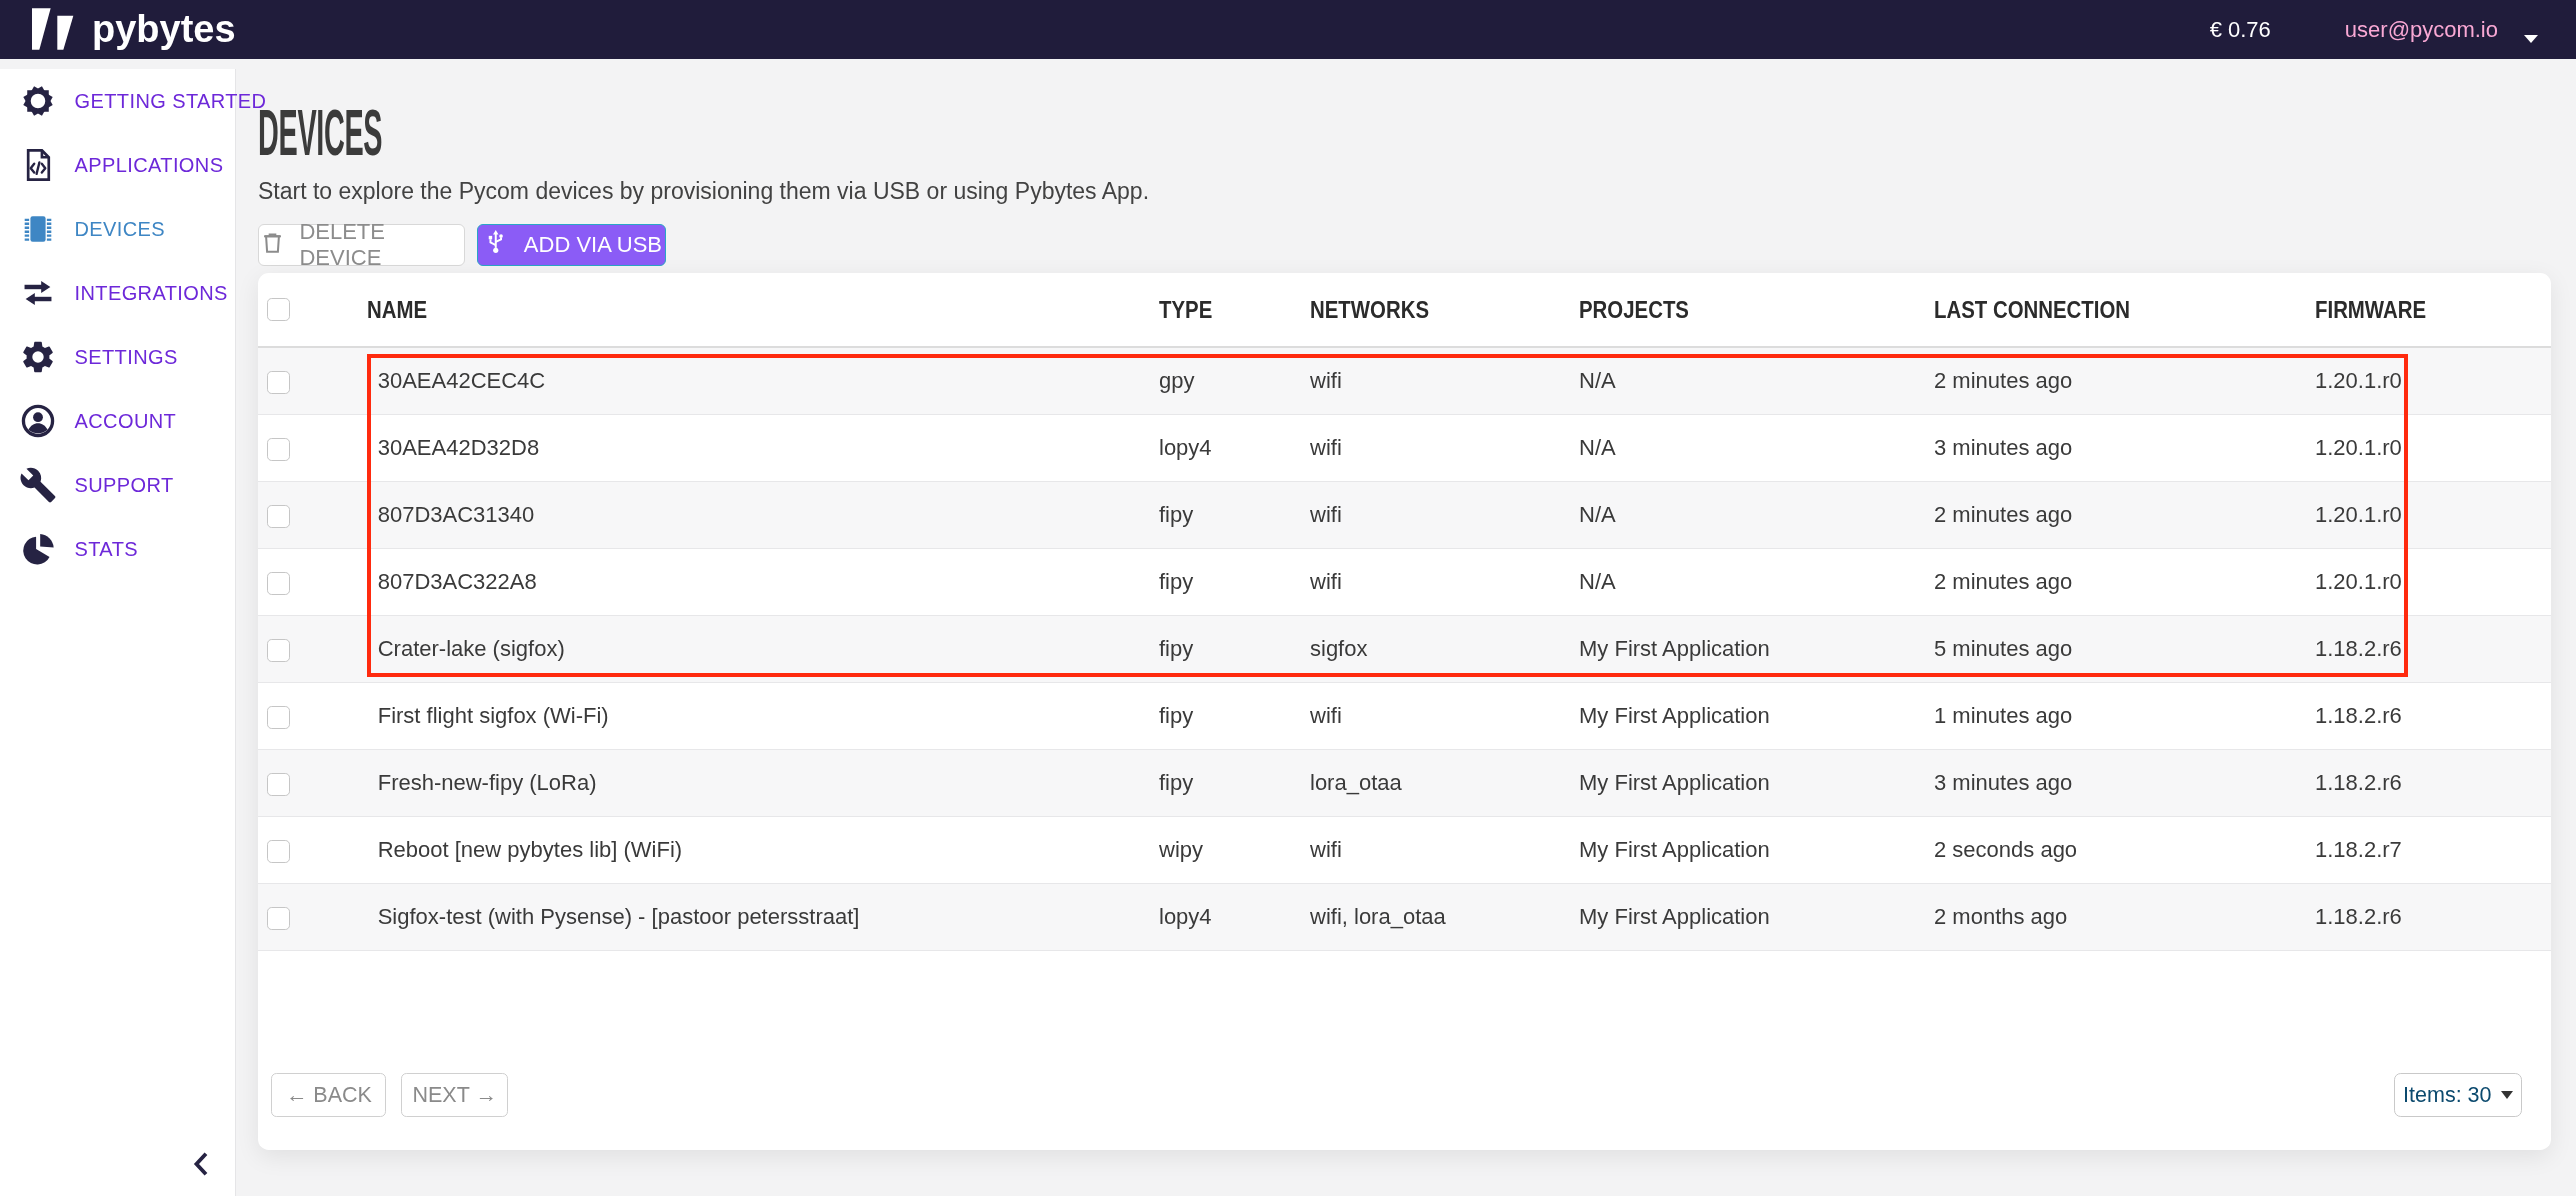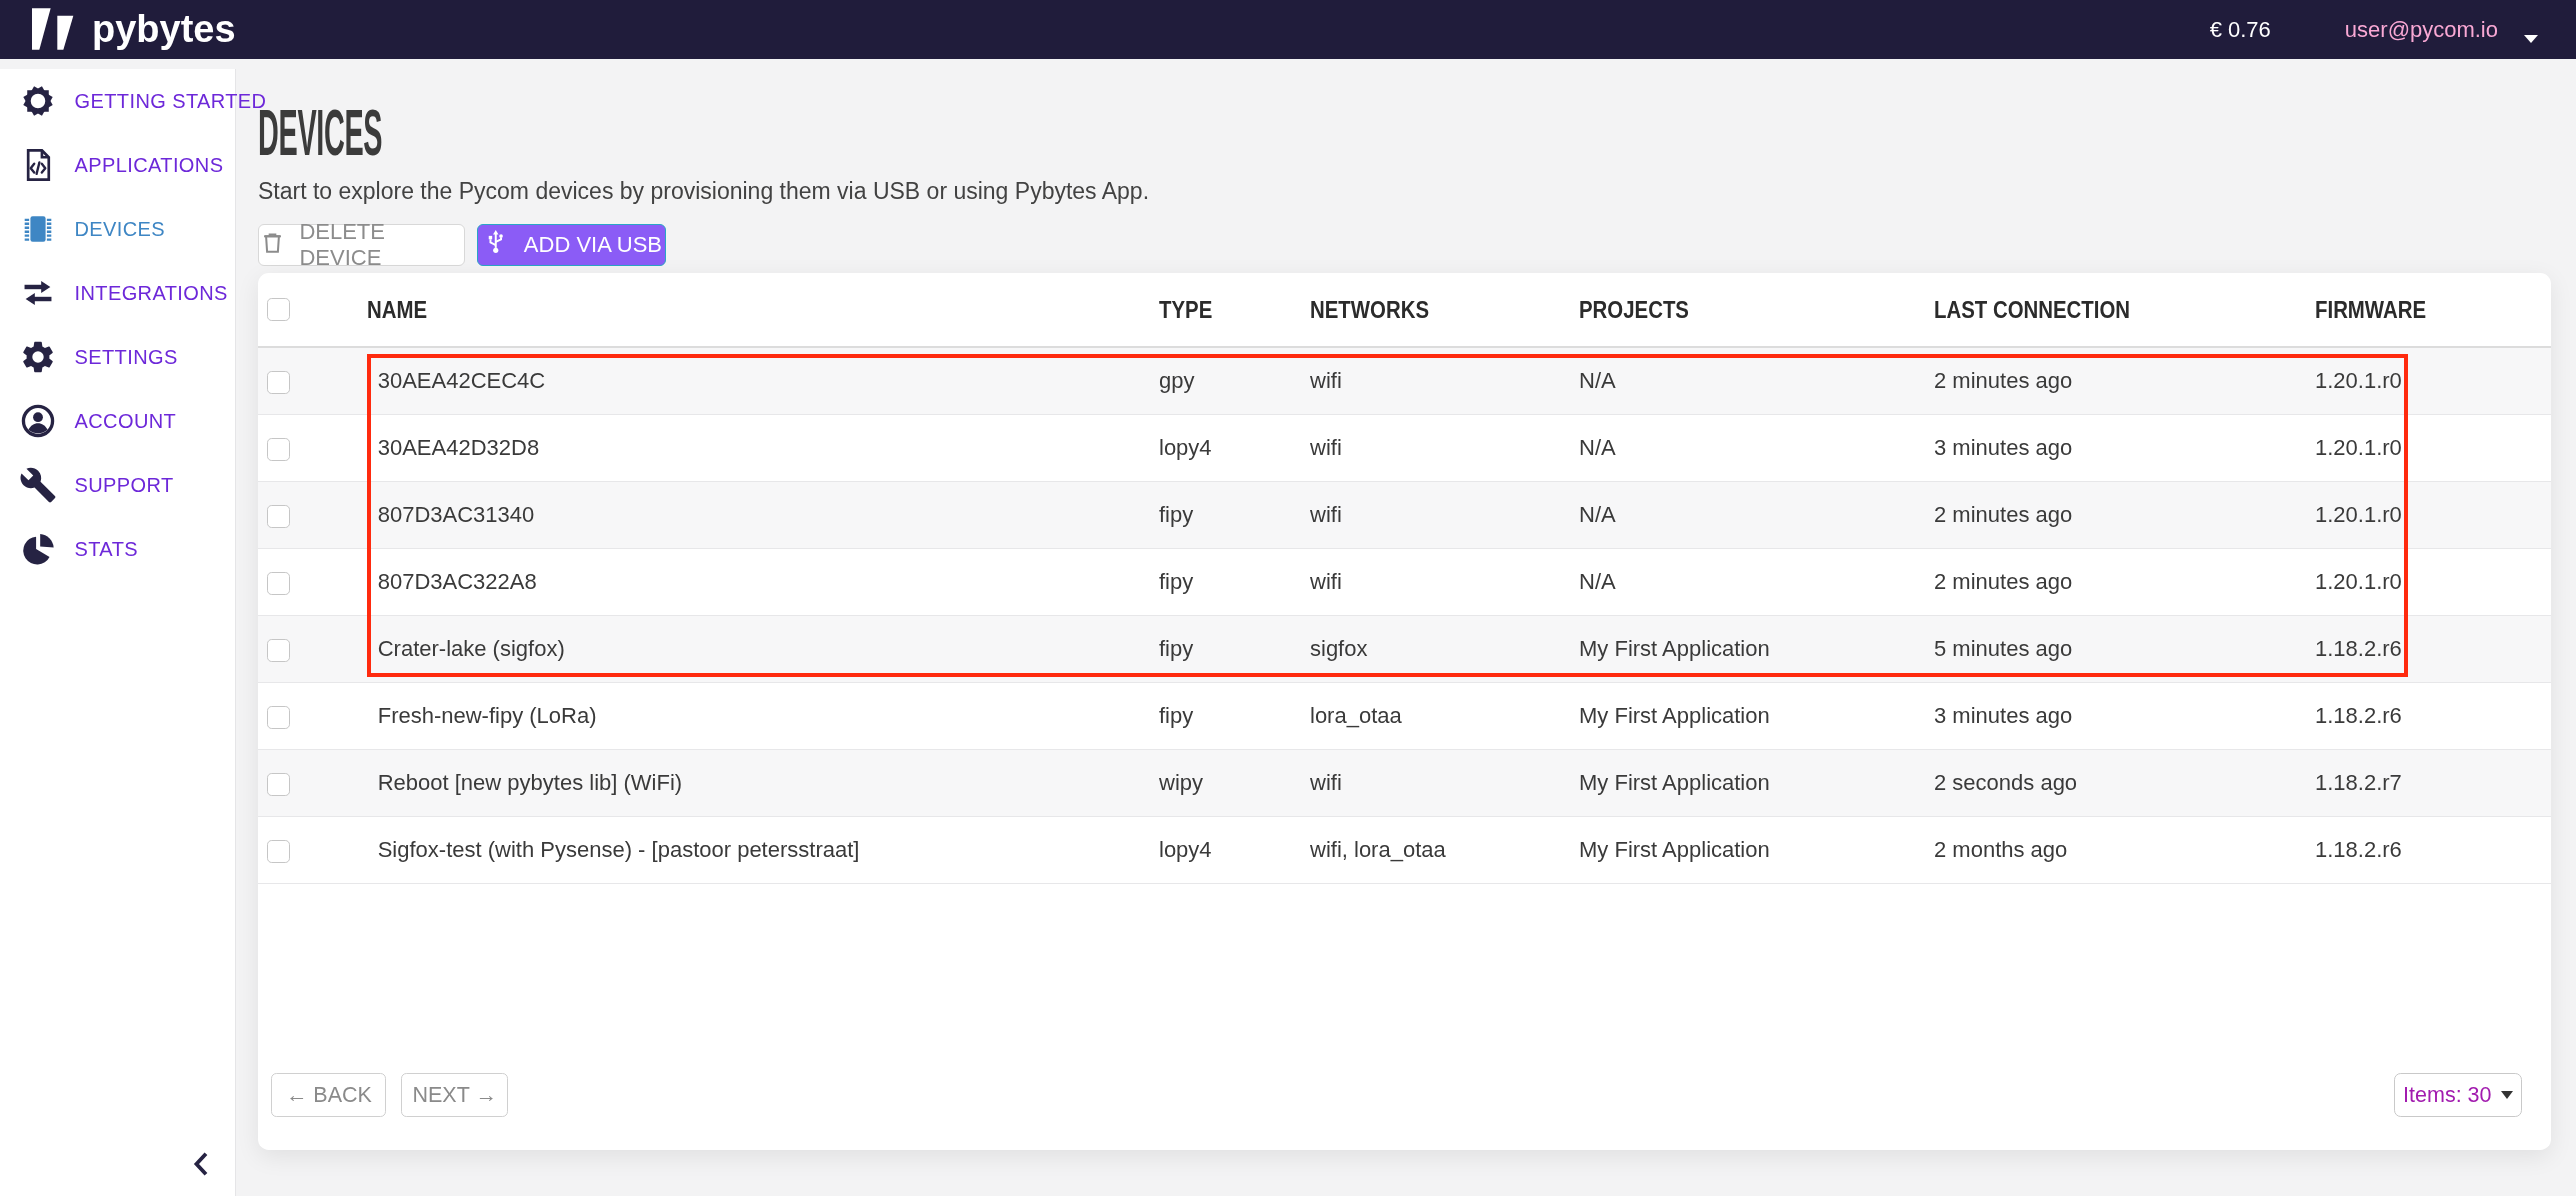--- a/index.html
+++ b/index.html
@@ -53,21 +53,21 @@
     background:#fff;box-sizing:border-box;vertical-align:middle;cursor:pointer;}
   .red-box{position:absolute;left:109px;top:81px;width:2041px;height:323px;
     border:4px solid #ff2a0e;box-sizing:border-box;z-index:5;pointer-events:none;}
   
   .pager{position:absolute;left:0;top:800px;width:2293px;height:44px;display:flex;align-items:flex-start;}
   .pg-btn{height:44px;background:#fff;border:1.3px solid #d0d0d0;border-radius:5.4px;color:#8a8a8a;
     font-size:21.5px;display:flex;align-items:center;justify-content:center;cursor:pointer;box-sizing:border-box;}
   .pg-back{width:115px;margin-left:13.4px;}
   .pg-next{width:107px;margin-left:14.8px;}
   .items-btn{margin-left:auto;margin-right:29px;width:128px;height:44px;background:#fff;
-    border:1.3px solid #c9c9c9;border-radius:6.7px;color:#a21caf;font-size:21.5px;
+    border:1.3px solid #c9c9c9;border-radius:6.7px;color:#0c4a6e;font-size:21.5px;
     display:flex;align-items:center;justify-content:center;gap:9.4px;cursor:pointer;box-sizing:border-box;}
   .items-caret{width:0;height:0;border-left:6.7px solid transparent;border-right:6.7px solid transparent;
     border-top:8px solid #333;}
 </style>
 </head>
 <body>
 
 <div class="topbar">
   <div class="brand">
     <span class="icon">
@@ -285,20 +285,29 @@
     <td class="cb-cell"><span class="checkbox"></span></td>
     <td class="c-name">Crater-lake (sigfox)</td>
     <td>fipy</td>
     <td>sigfox</td>
     <td>My First Application</td>
     <td>5 minutes ago</td>
     <td>1.18.2.r6</td>
   </tr>
           <tr>
     <td class="cb-cell"><span class="checkbox"></span></td>
+    <td class="c-name">First flight sigfox (Wi-Fi)</td>
+    <td>fipy</td>
+    <td>wifi</td>
+    <td>My First Application</td>
+    <td>1 minutes ago</td>
+    <td>1.18.2.r6</td>
+  </tr>
+          <tr>
+    <td class="cb-cell"><span class="checkbox"></span></td>
     <td class="c-name">Fresh-new-fipy (LoRa)</td>
     <td>fipy</td>
     <td>lora_otaa</td>
     <td>My First Application</td>
     <td>3 minutes ago</td>
     <td>1.18.2.r6</td>
   </tr>
           <tr>
     <td class="cb-cell"><span class="checkbox"></span></td>
     <td class="c-name">Reboot [new pybytes lib] (WiFi)</td>

